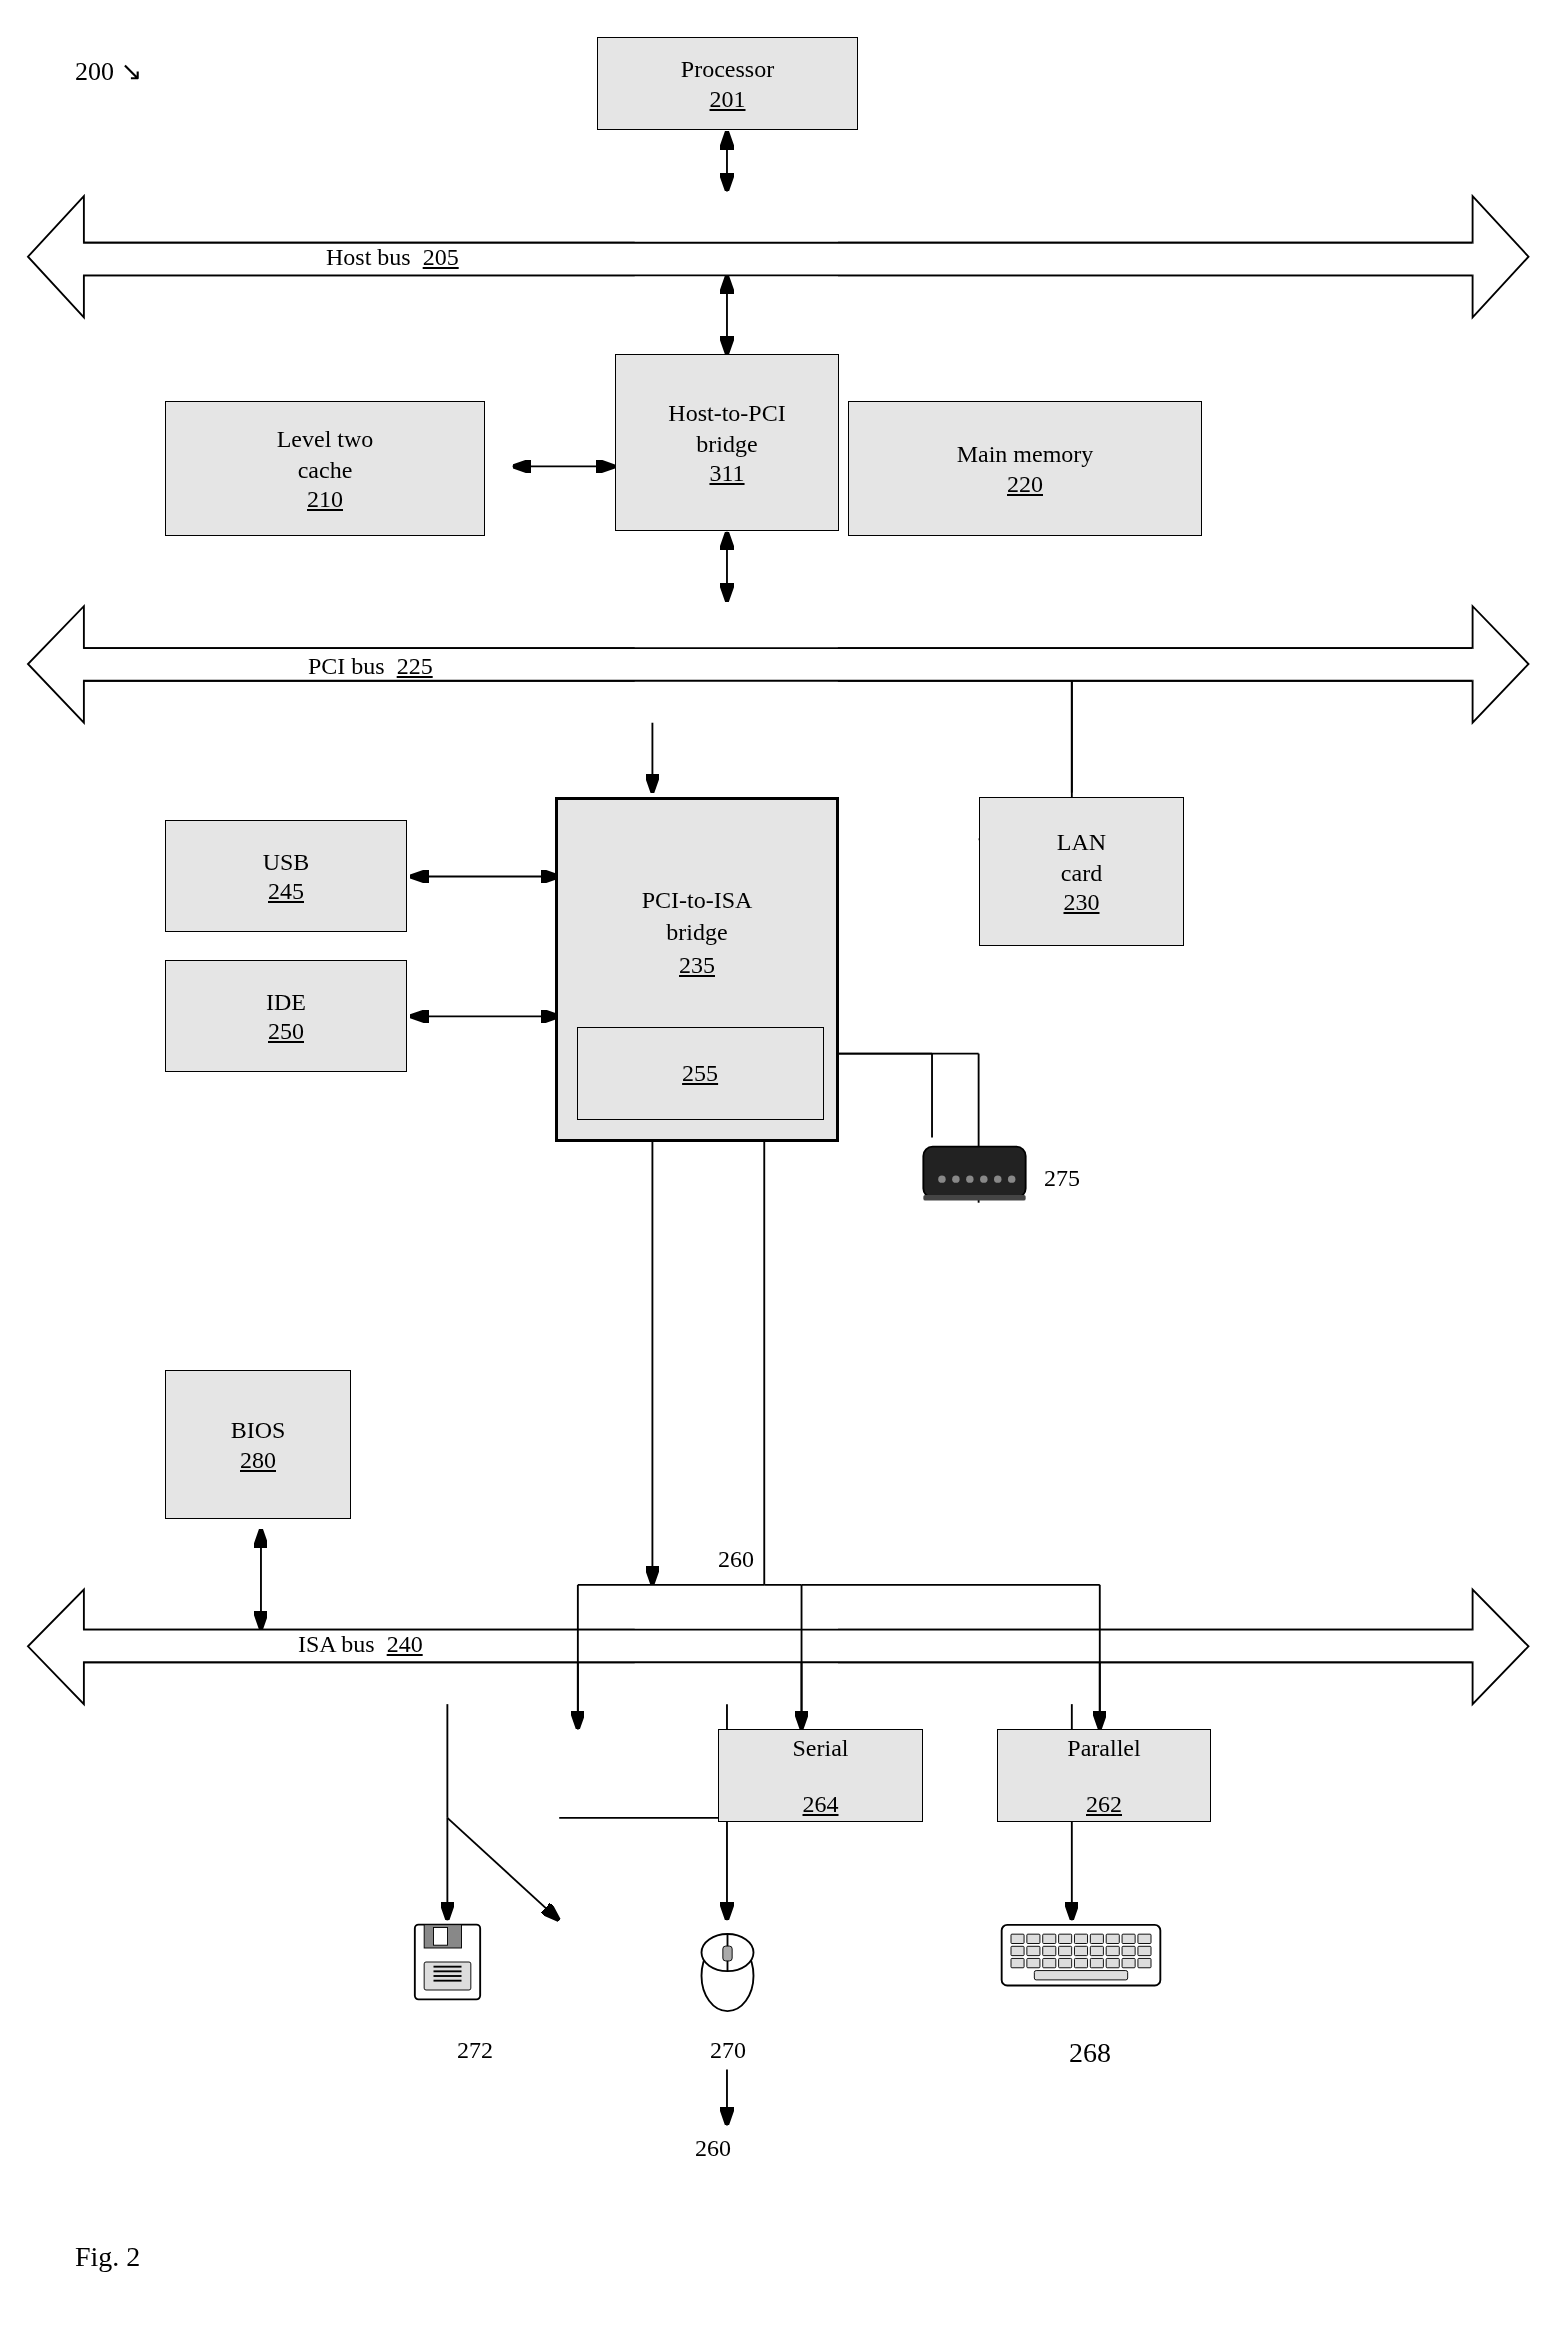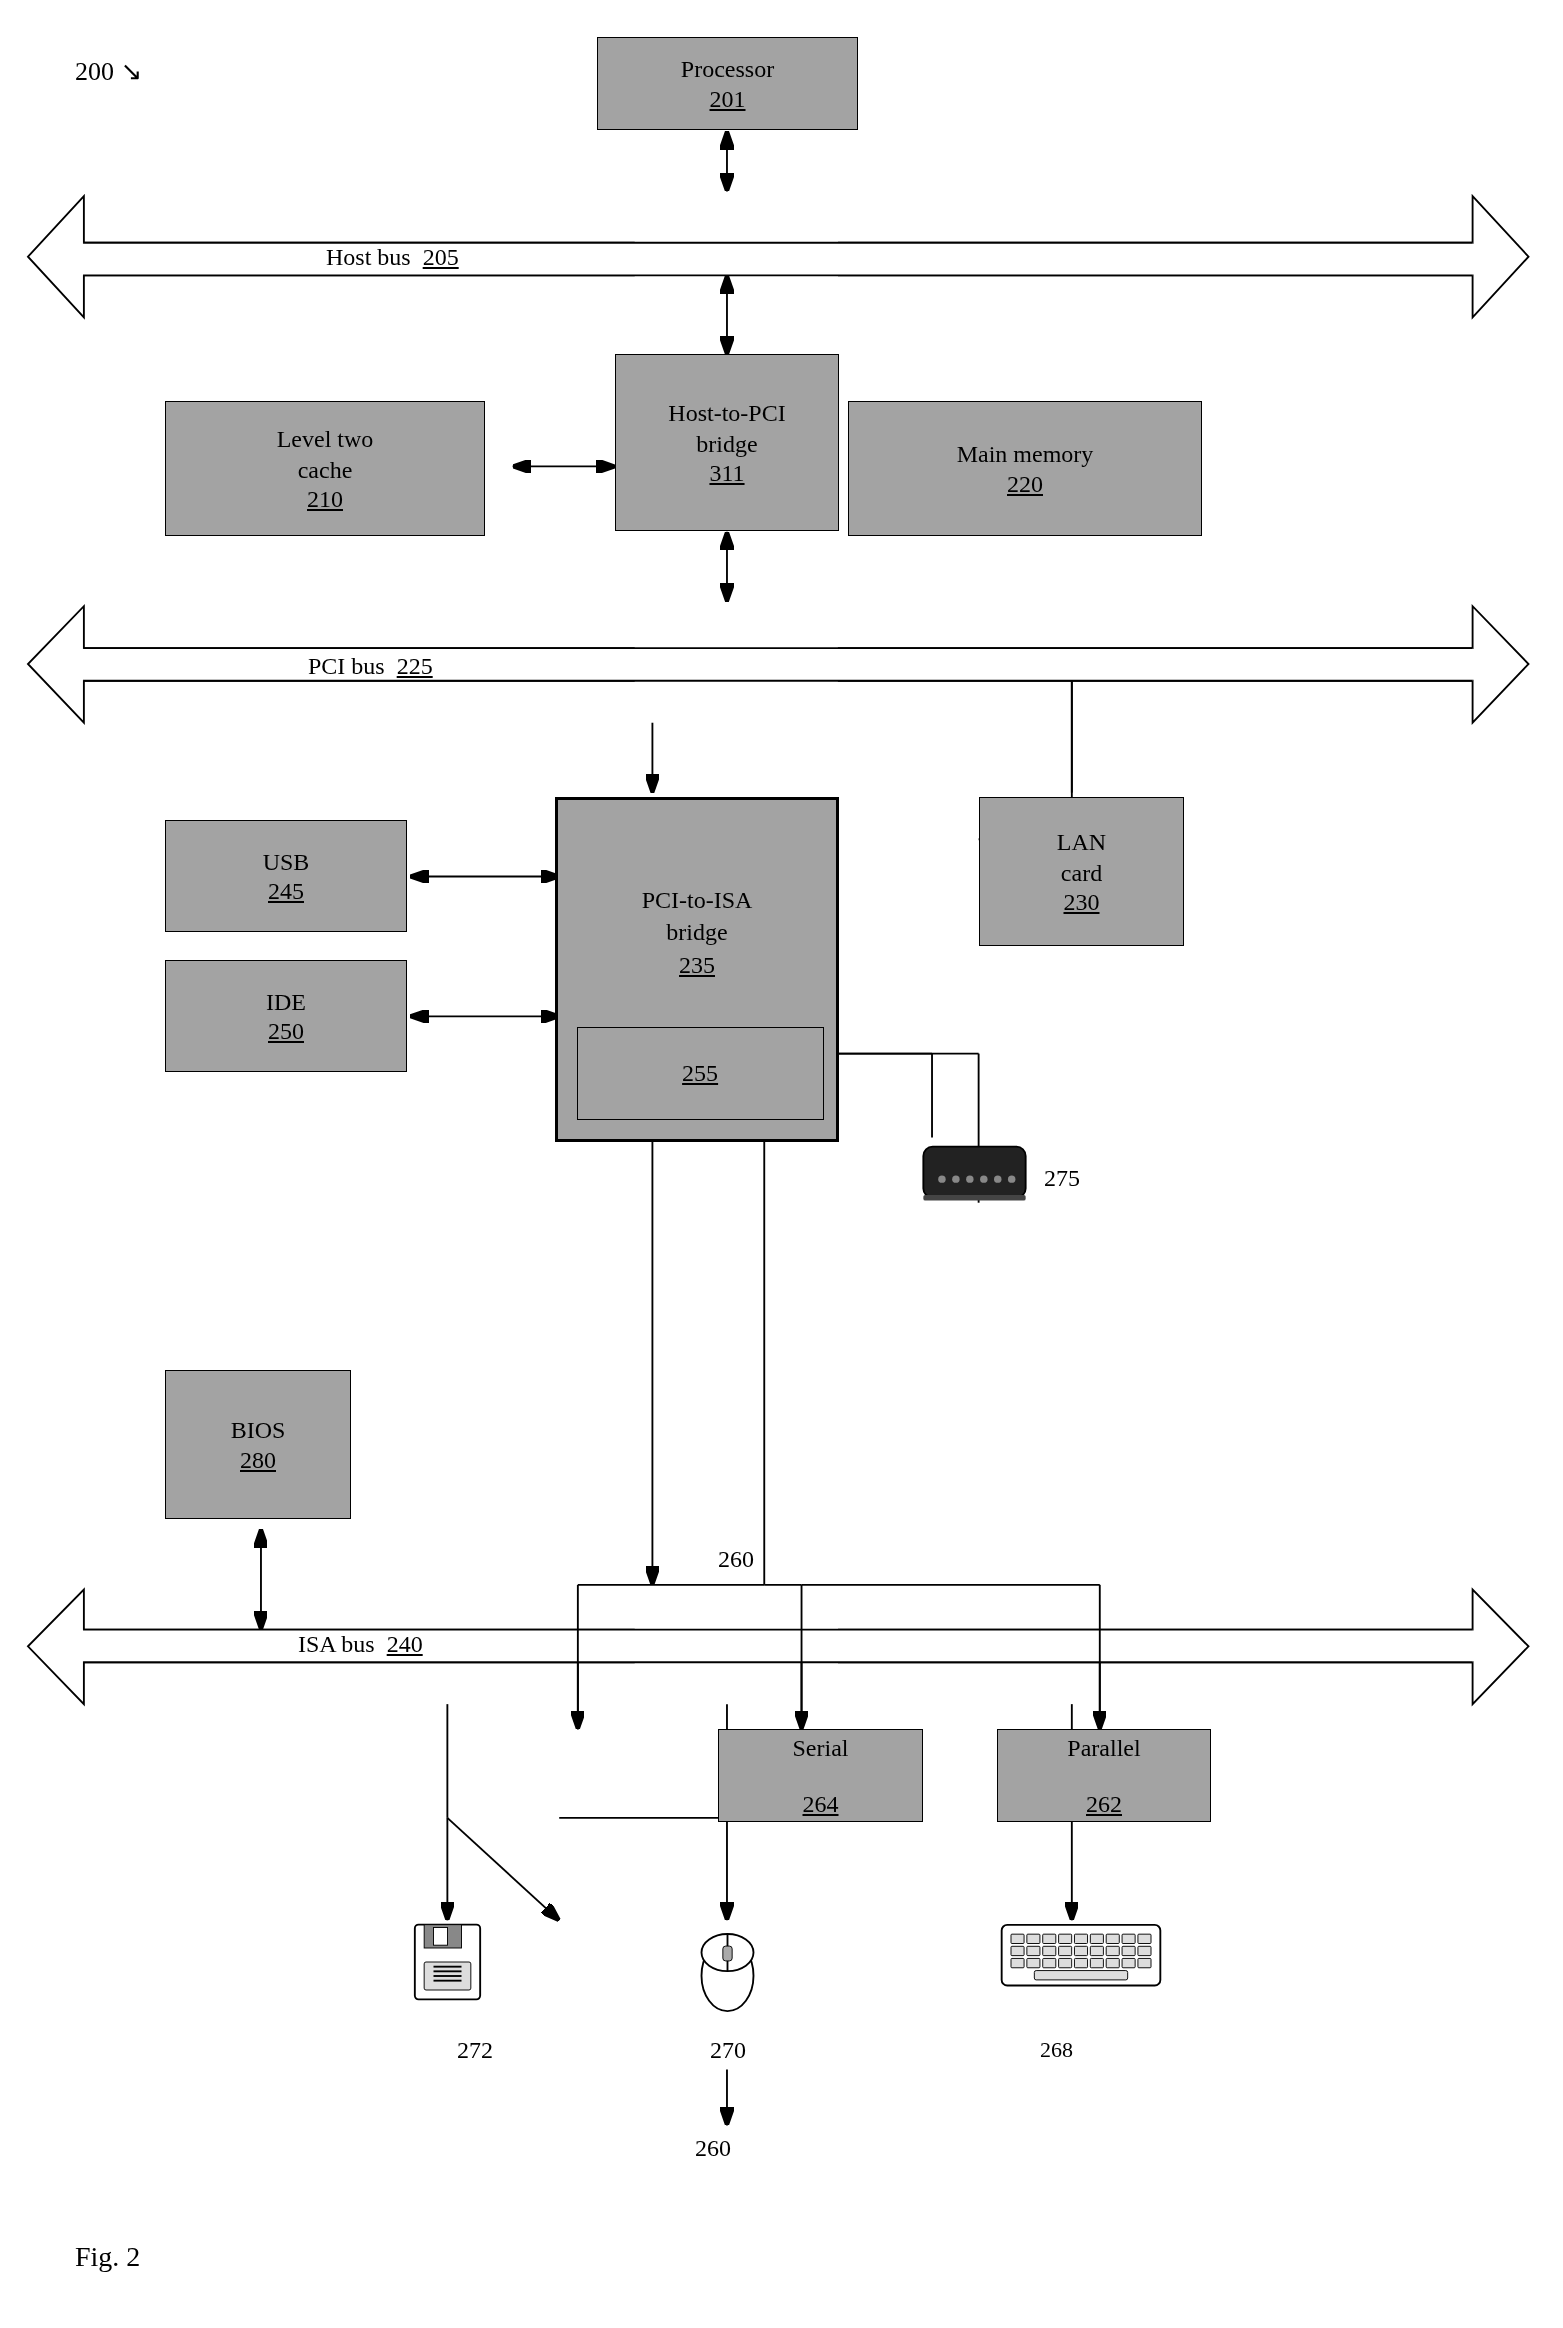--- a/index.html
+++ b/index.html
@@ -15,21 +15,21 @@
     .diagram-container {
       position: relative;
       width: 1563px;
       height: 2329px;
     }
 
     
     .box {
       position: absolute;
       border: 1.9px solid #000;
-      background: #a3a3a3;
+      background: #e5e5e5;
       display: flex;
       flex-direction: column;
       align-items: center;
       justify-content: center;
       text-align: center;
       font-size: 24px;
     }
 
     .box-label {
       font-size: 24px;
@@ -345,21 +345,21 @@
       <rect x="66" y="41" width="14" height="10" rx="1" fill="#ddd" stroke="#000" stroke-width="1"></rect>
       <rect x="83" y="41" width="14" height="10" rx="1" fill="#ddd" stroke="#000" stroke-width="1"></rect>
       <rect x="100" y="41" width="14" height="10" rx="1" fill="#ddd" stroke="#000" stroke-width="1"></rect>
       <rect x="117" y="41" width="14" height="10" rx="1" fill="#ddd" stroke="#000" stroke-width="1"></rect>
       <rect x="134" y="41" width="14" height="10" rx="1" fill="#ddd" stroke="#000" stroke-width="1"></rect>
       <rect x="151" y="41" width="14" height="10" rx="1" fill="#ddd" stroke="#000" stroke-width="1"></rect>
 
       <rect x="40" y="54" width="100" height="10" rx="2" fill="#ddd" stroke="#000" stroke-width="1"></rect>
     </svg>
   </div>
-  <div style="position:absolute; left:1040px; top:2037px; font-size:22px;">
+  <div style="position:absolute; left:1069px; top:2037px; font-size:28px;">
     <span>268</span>
   </div>
 
   <div style="position:absolute; left:695px; top:2135px; font-size:24px;">
     <span>260</span>
   </div>
 
   <div class="fig-label">Fig. 2</div>
 
 </div>

